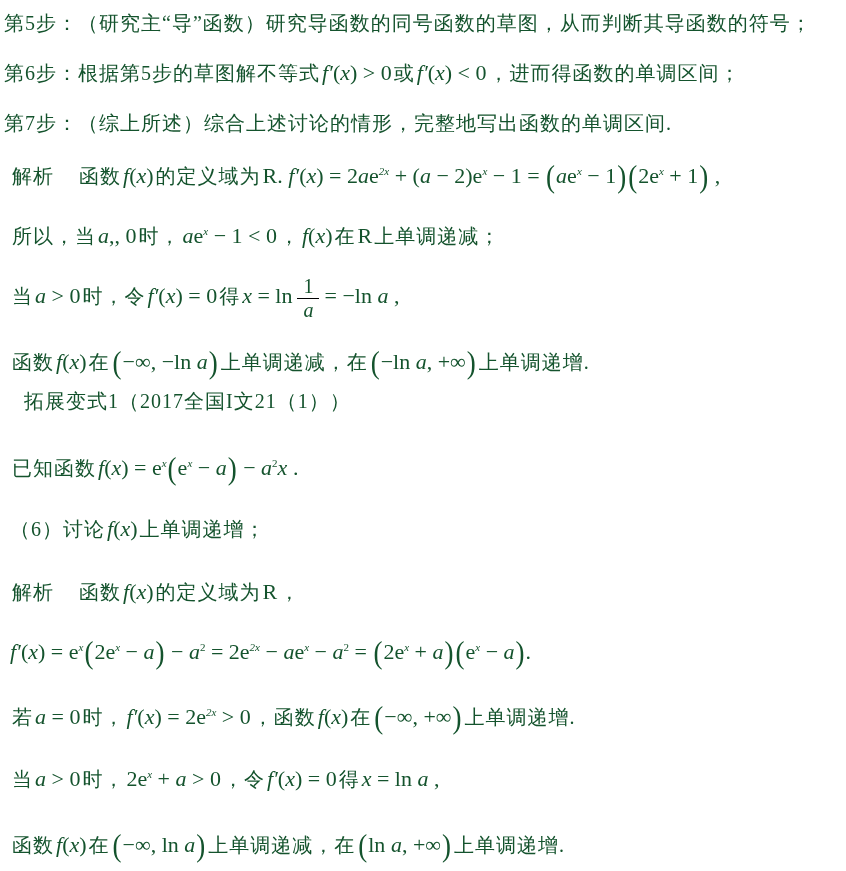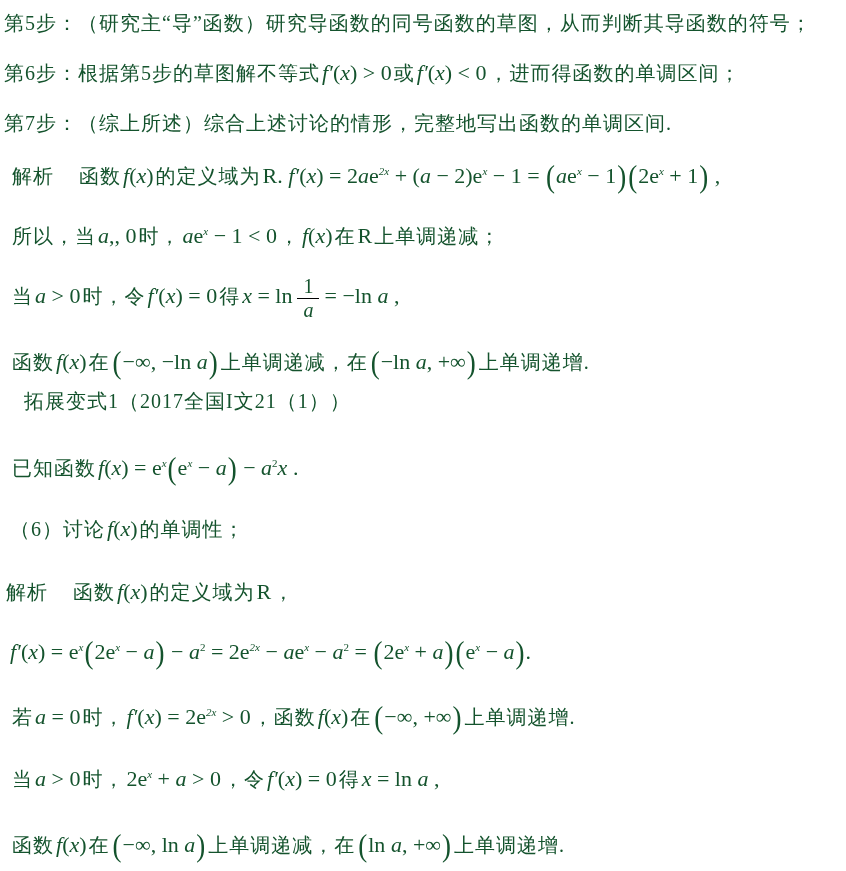--- a/index.html
+++ b/index.html
@@ -83,19 +83,19 @@
   <div class="line" style="top:110px; left:2px;"><span class="cn">第7步：（综上所述）综合上述讨论的情形，完整地写出函数的单调区间.</span></div>
   <div class="line" style="top:158px; left:10px;"><span class="cn bold">解析</span><span class="cn">　函数</span><span class="mi">f</span><span class="mr">(</span><span class="mi">x</span><span class="mr">)</span><span class="cn">的定义域为</span><span class="mr bold">R</span><span class="mr">. </span><span class="mi">f′</span><span class="mr">(</span><span class="mi">x</span><span class="mr">) = 2</span><span class="mi">a</span><span class="mr">e</span><span class="msup">2x</span><span class="mr"> + (</span><span class="mi">a</span><span class="mr"> − 2)e</span><span class="msup">x</span><span class="mr"> − 1 = </span><span class="bigp">(</span><span class="mi">a</span><span class="mr">e</span><span class="msup">x</span><span class="mr"> − 1</span><span class="bigp">)</span><span class="bigp">(</span><span class="mr">2e</span><span class="msup">x</span><span class="mr"> + 1</span><span class="bigp">)</span><span class="mr"> ,</span></div>
   <div class="line" style="top:221px; left:10px;"><span class="cn">所以，当</span><span class="mi">a</span><span class="mr">,, 0</span><span class="cn">时，</span><span class="mi">a</span><span class="mr">e</span><span class="msup">x</span><span class="mr"> − 1 &lt; 0</span><span class="cn">，</span><span class="mi">f</span><span class="mr">(</span><span class="mi">x</span><span class="mr">)</span><span class="cn">在</span><span class="mr bold">R</span><span class="cn">上单调递减；</span></div>
   <div class="line" style="top:276px; left:10px;"><span class="cn">当</span><span class="mi">a</span><span class="mr"> &gt; 0</span><span class="cn">时，令</span><span class="mi">f′</span><span class="mr">(</span><span class="mi">x</span><span class="mr">) = 0</span><span class="cn">得</span><span class="mi">x</span><span class="mr"> = ln</span><span class="frac">
         <span class="num">1</span>
         <span class="den">a</span>
       </span><span class="mr">= −ln </span><span class="mi">a</span><span class="mr"> ,</span></div>
   <div class="line" style="top:344px; left:10px;"><span class="cn">函数</span><span class="mi">f</span><span class="mr">(</span><span class="mi">x</span><span class="mr">)</span><span class="cn">在</span><span class="bigp">(</span><span class="mr">−∞, −ln </span><span class="mi">a</span><span class="bigp">)</span><span class="cn">上单调递减，在</span><span class="bigp">(</span><span class="mr">−ln </span><span class="mi">a</span><span class="mr">, +∞</span><span class="bigp">)</span><span class="cn">上单调递增.</span></div>
   <div class="line" style="top:388px; left:22px;"><span class="cn bold">拓展变式1（2017全国I文21（1））</span></div>
   <div class="line" style="top:450px; left:10px;"><span class="cn">已知函数</span><span class="mi">f</span><span class="mr">(</span><span class="mi">x</span><span class="mr">) = e</span><span class="msup">x</span><span class="bigp">(</span><span class="mr">e</span><span class="msup">x</span><span class="mr"> − </span><span class="mi">a</span><span class="bigp">)</span><span class="mr"> − </span><span class="mi">a</span><span class="msup upright">2</span><span class="mi">x</span><span class="mr"> .</span></div>
-  <div class="line" style="top:514px; left:8px;"><span class="cn">（6）讨论</span><span class="mi">f</span><span class="mr">(</span><span class="mi">x</span><span class="mr">)</span><span class="cn">的单调性；</span></div>
-  <div class="line" style="top:577px; left:4px;"><span class="cn bold">解析</span><span class="cn">　函数</span><span class="mi">f</span><span class="mr">(</span><span class="mi">x</span><span class="mr">)</span><span class="cn">的定义域为</span><span class="mr bold">R</span><span class="cn">，</span></div>
+  <div class="line" style="top:514px; left:8px;"><span class="cn">（6）讨论</span><span class="mi">f</span><span class="mr">(</span><span class="mi">x</span><span class="mr">)</span><span class="cn">上单调递增；</span></div>
+  <div class="line" style="top:577px; left:10px;"><span class="cn bold">解析</span><span class="cn">　函数</span><span class="mi">f</span><span class="mr">(</span><span class="mi">x</span><span class="mr">)</span><span class="cn">的定义域为</span><span class="mr bold">R</span><span class="cn">，</span></div>
   <div class="line" style="top:634px; left:10px;"><span class="mi">f′</span><span class="mr">(</span><span class="mi">x</span><span class="mr">) = e</span><span class="msup">x</span><span class="bigp">(</span><span class="mr">2e</span><span class="msup">x</span><span class="mr"> − </span><span class="mi">a</span><span class="bigp">)</span><span class="mr"> − </span><span class="mi">a</span><span class="msup upright">2</span><span class="mr"> = 2e</span><span class="msup">2x</span><span class="mr"> − </span><span class="mi">a</span><span class="mr">e</span><span class="msup">x</span><span class="mr"> − </span><span class="mi">a</span><span class="msup upright">2</span><span class="mr"> = </span><span class="bigp">(</span><span class="mr">2e</span><span class="msup">x</span><span class="mr"> + </span><span class="mi">a</span><span class="bigp">)</span><span class="bigp">(</span><span class="mr">e</span><span class="msup">x</span><span class="mr"> − </span><span class="mi">a</span><span class="bigp">)</span><span class="mr">.</span></div>
   <div class="line" style="top:699px; left:10px;"><span class="cn">若</span><span class="mi">a</span><span class="mr"> = 0</span><span class="cn">时，</span><span class="mi">f′</span><span class="mr">(</span><span class="mi">x</span><span class="mr">) = 2e</span><span class="msup">2x</span><span class="mr"> &gt; 0</span><span class="cn">，函数</span><span class="mi">f</span><span class="mr">(</span><span class="mi">x</span><span class="mr">)</span><span class="cn">在</span><span class="bigp">(</span><span class="mr">−∞, +∞</span><span class="bigp">)</span><span class="cn">上单调递增.</span></div>
   <div class="line" style="top:764px; left:10px;"><span class="cn">当</span><span class="mi">a</span><span class="mr"> &gt; 0</span><span class="cn">时，</span><span class="mr">2e</span><span class="msup">x</span><span class="mr"> + </span><span class="mi">a</span><span class="mr"> &gt; 0</span><span class="cn">，令</span><span class="mi">f′</span><span class="mr">(</span><span class="mi">x</span><span class="mr">) = 0</span><span class="cn">得</span><span class="mi">x</span><span class="mr"> = ln </span><span class="mi">a</span><span class="mr"> ,</span></div>
   <div class="line" style="top:827px; left:10px;"><span class="cn">函数</span><span class="mi">f</span><span class="mr">(</span><span class="mi">x</span><span class="mr">)</span><span class="cn">在</span><span class="bigp">(</span><span class="mr">−∞, ln </span><span class="mi">a</span><span class="bigp">)</span><span class="cn">上单调递减，在</span><span class="bigp">(</span><span class="mr">ln </span><span class="mi">a</span><span class="mr">, +∞</span><span class="bigp">)</span><span class="cn">上单调递增.</span></div>
 </div>
 
 </body></html>

